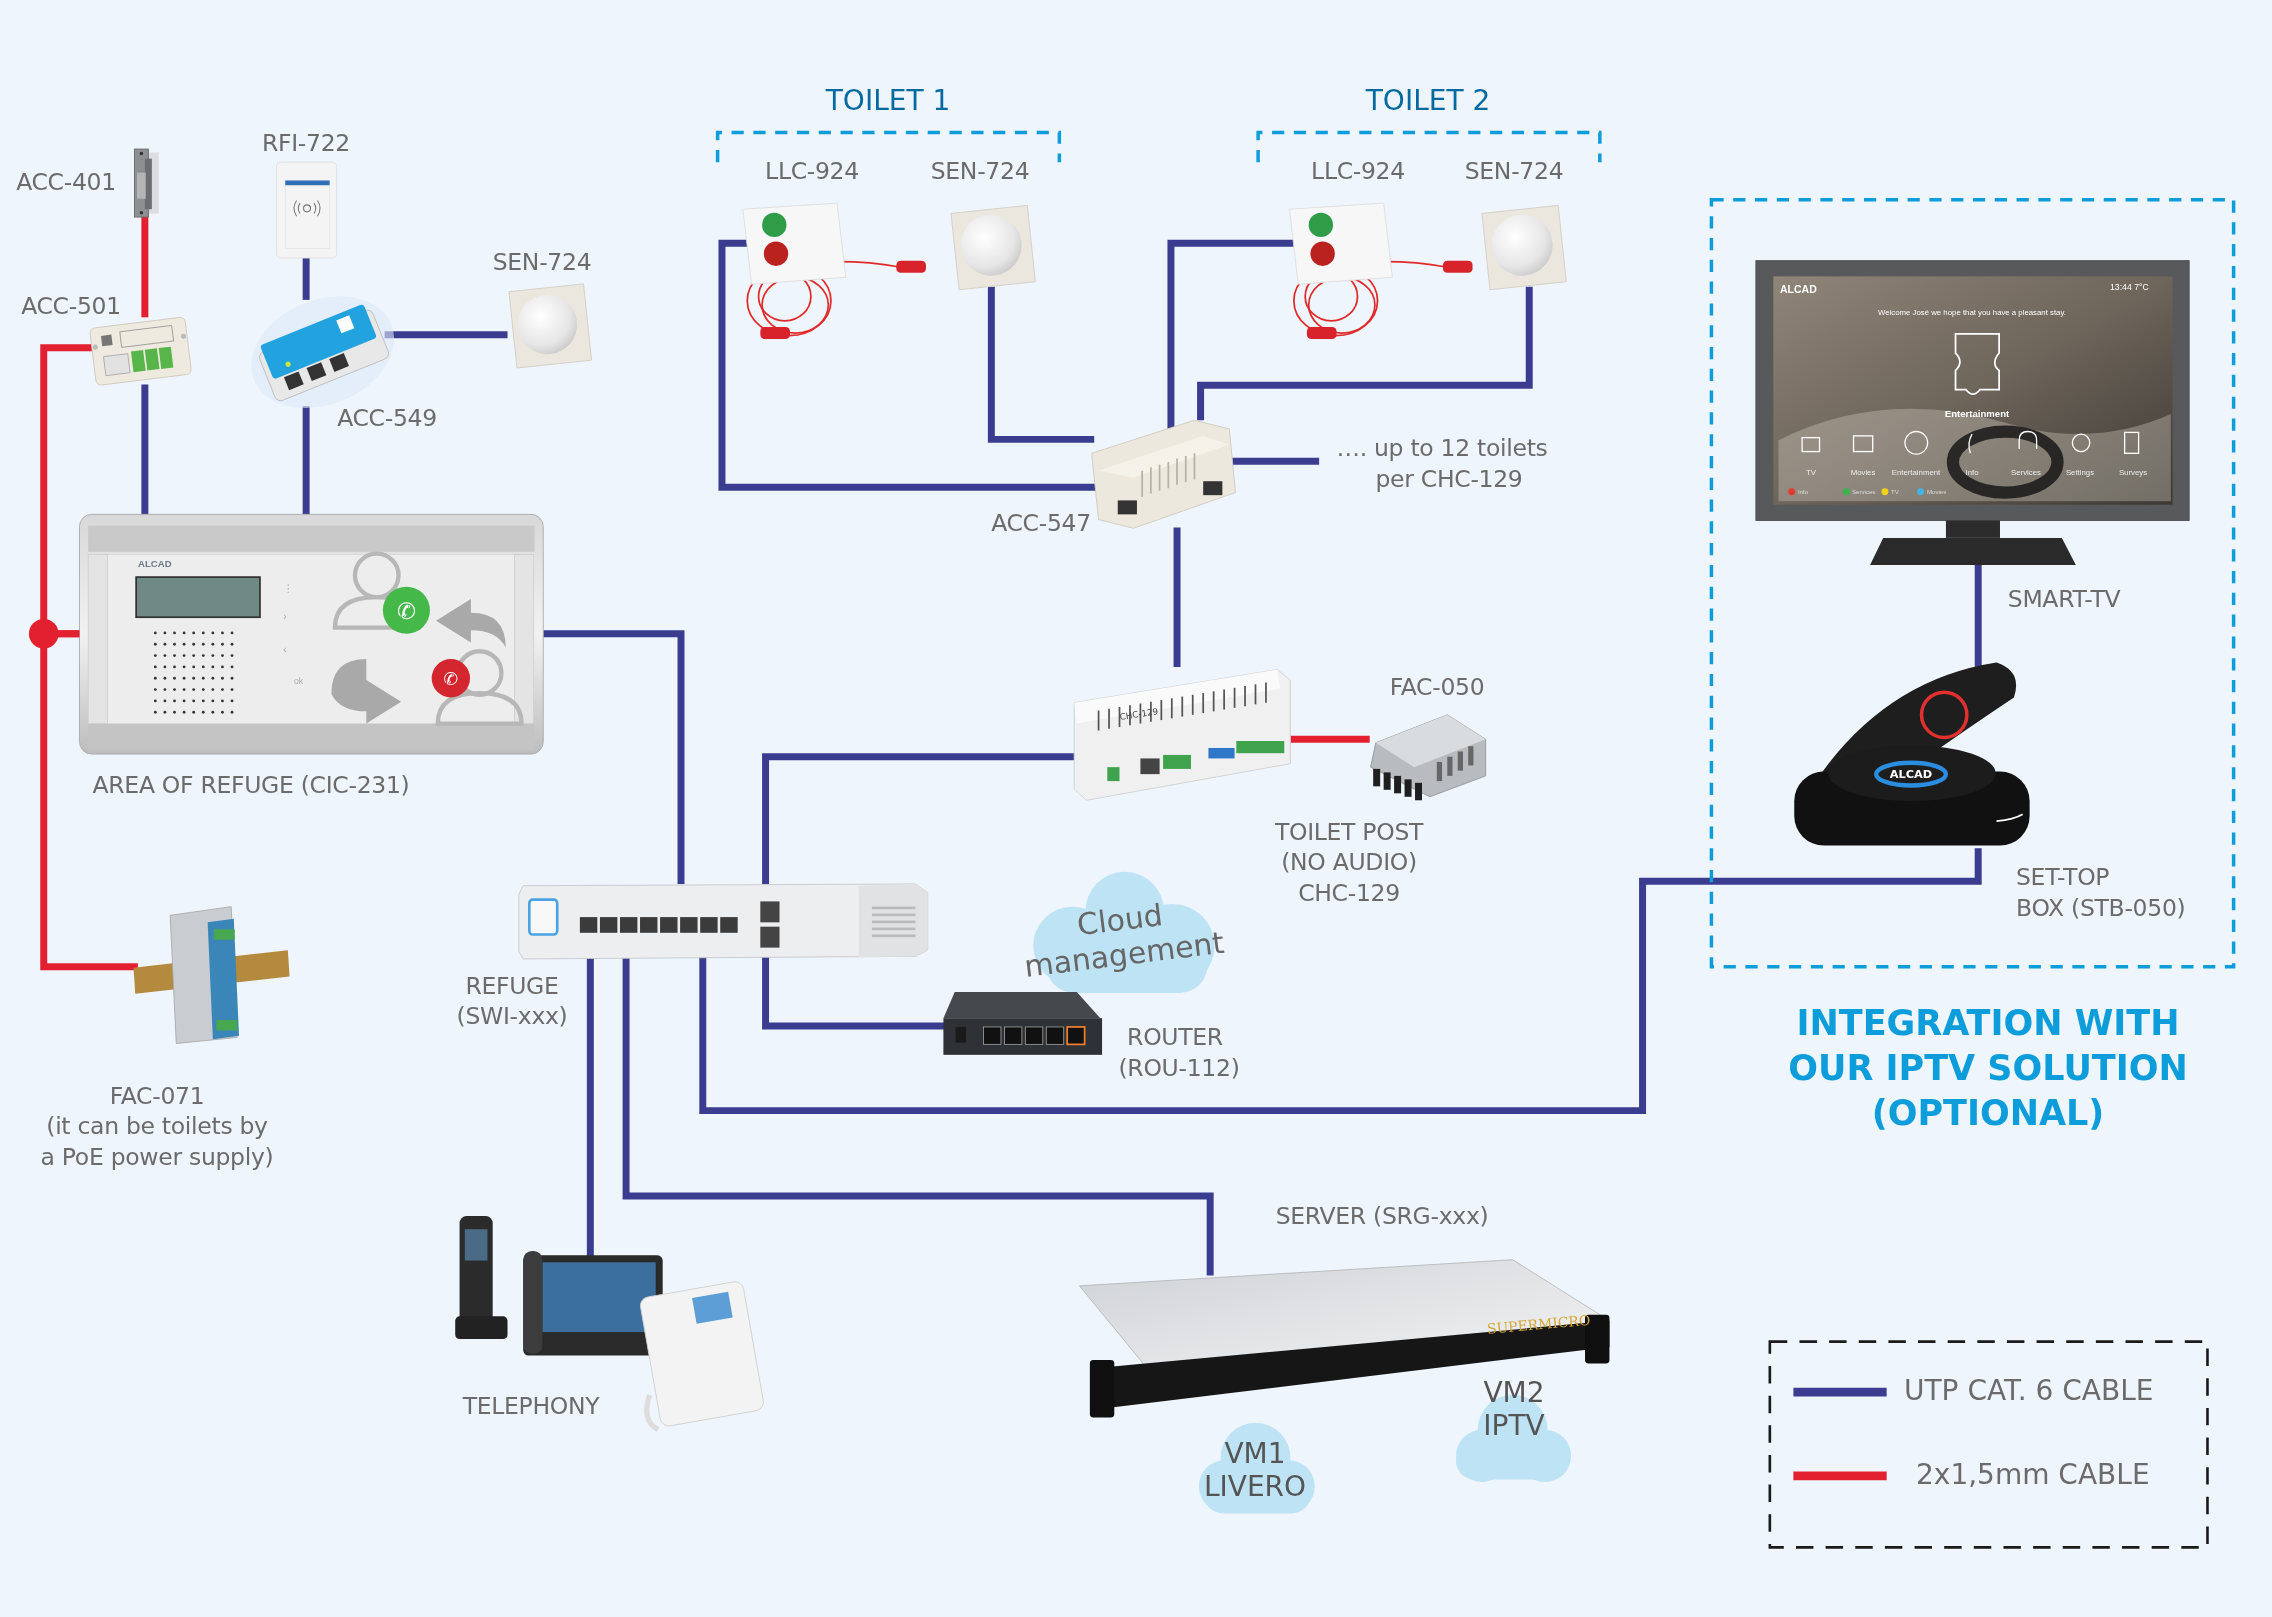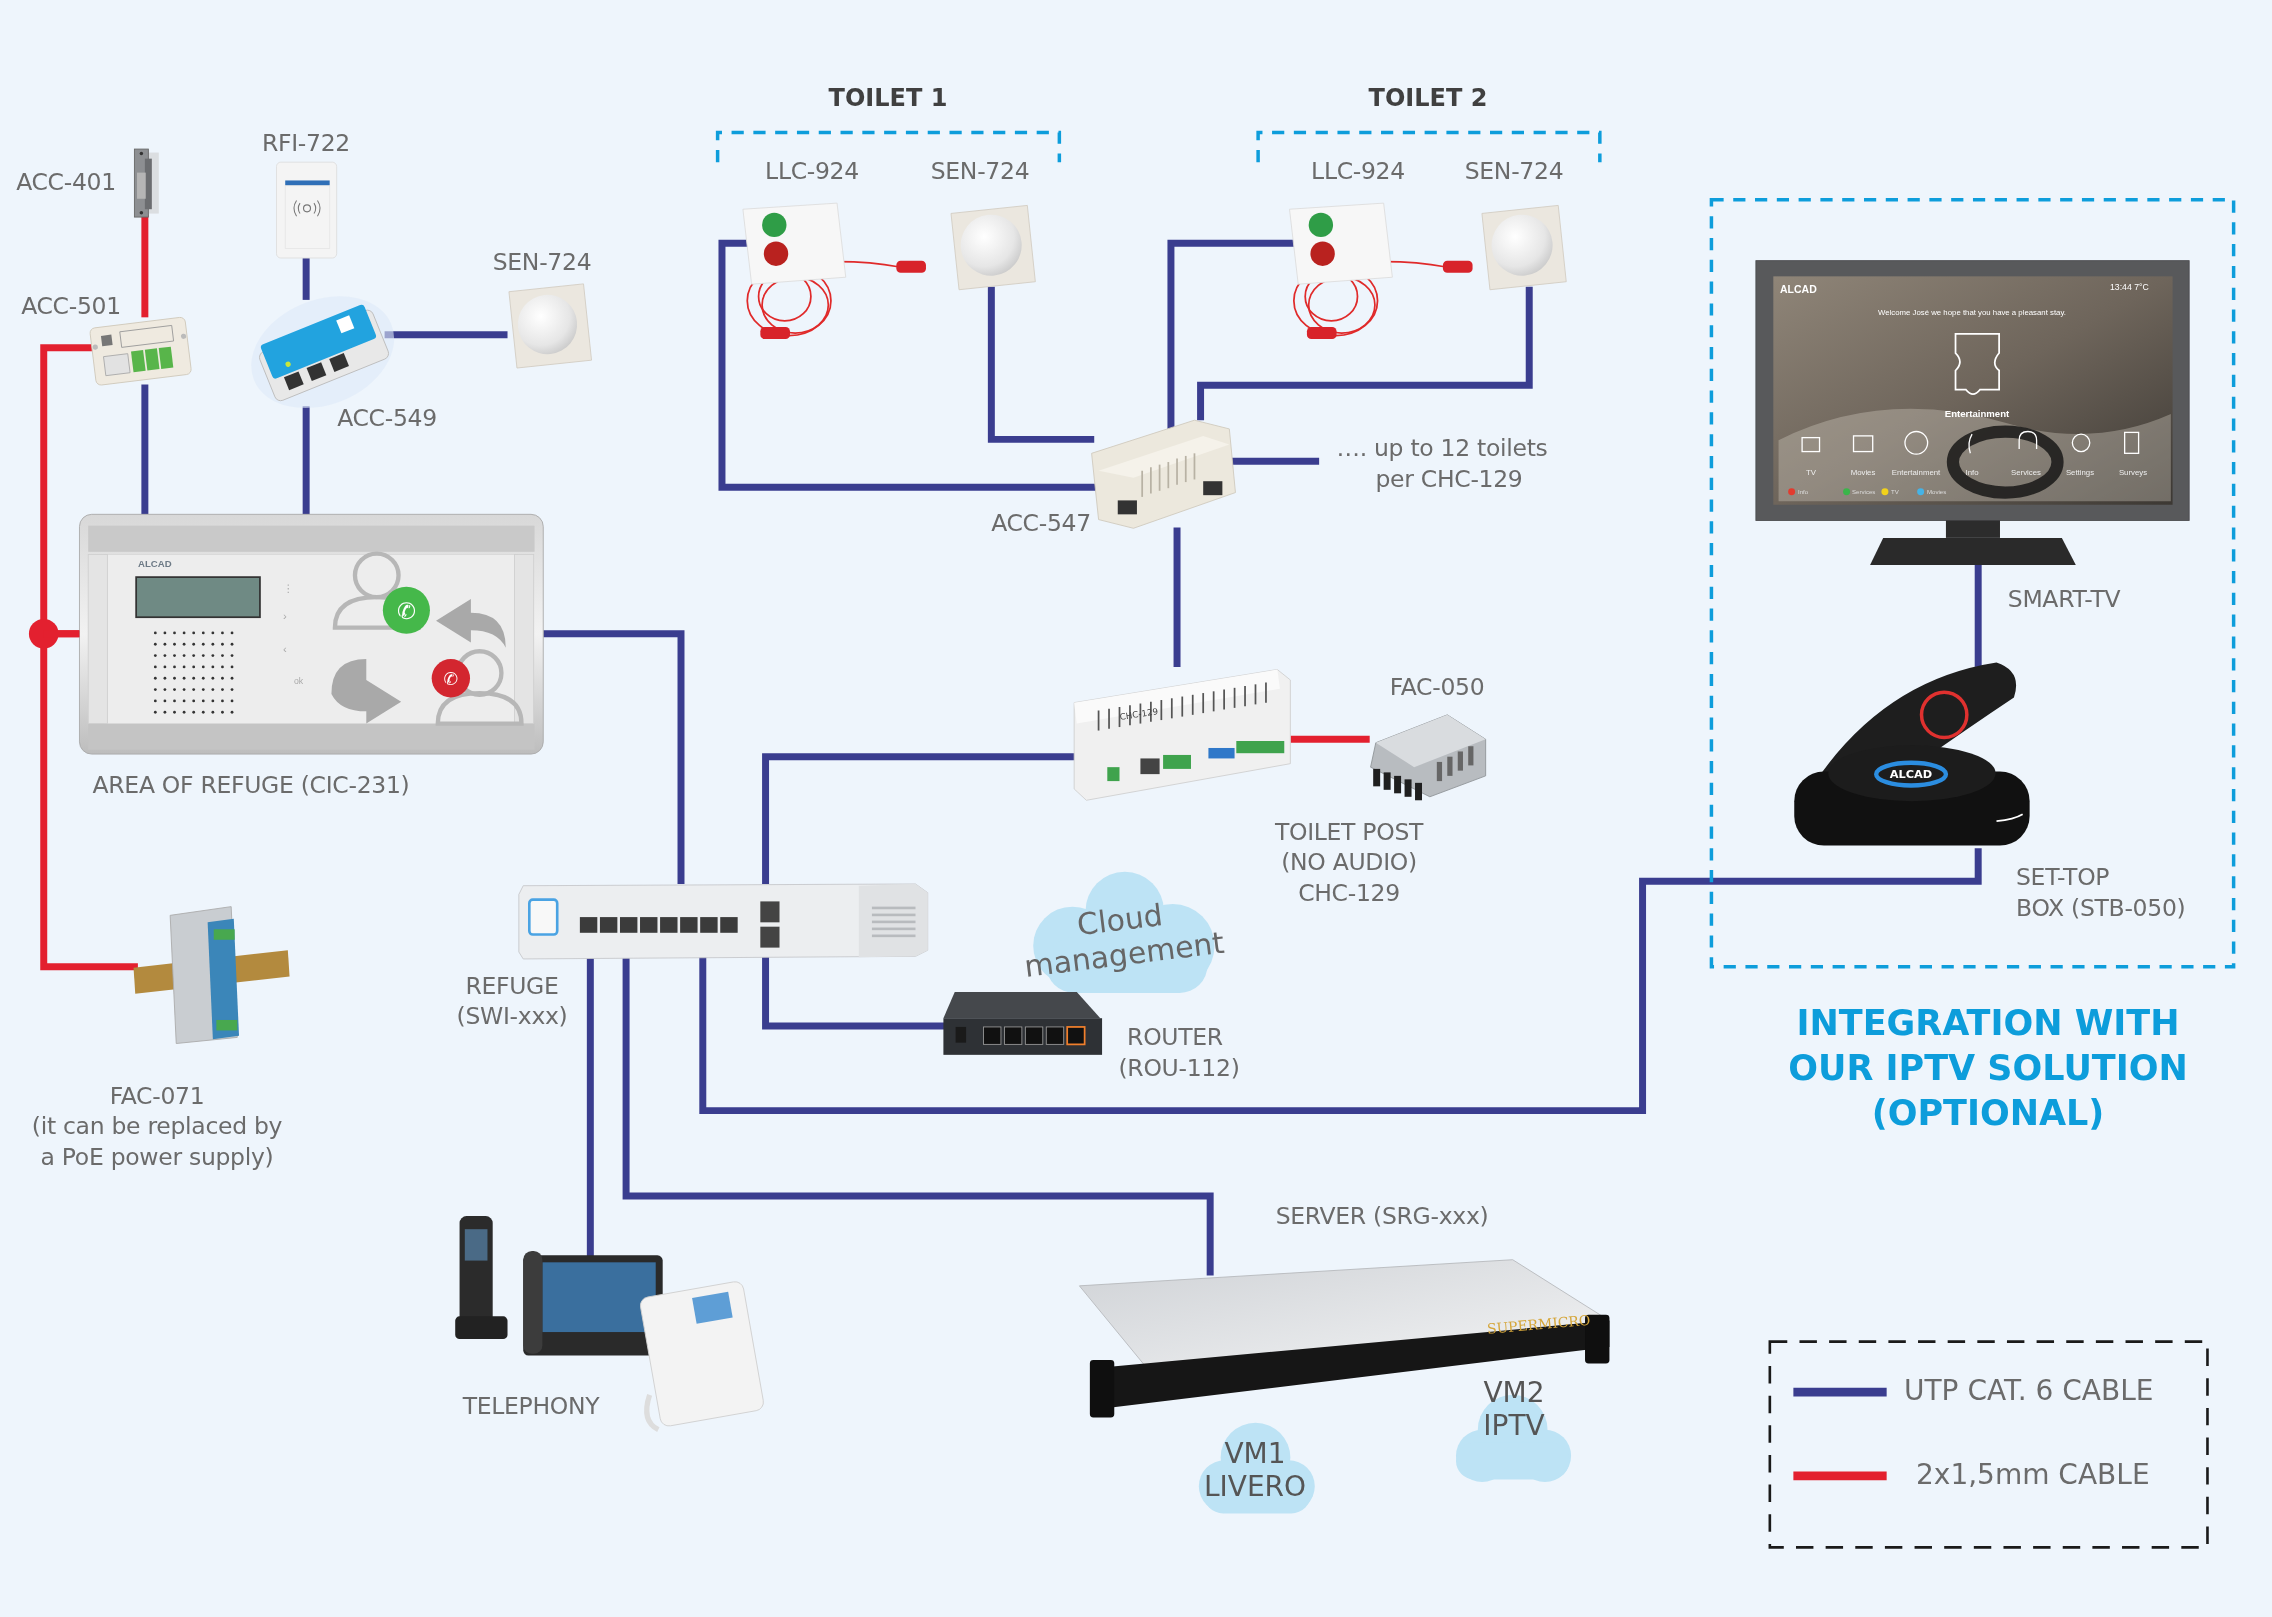--- a/index.html
+++ b/index.html
@@ -1,20 +1,20 @@
 <!DOCTYPE html>
 <html style="font-size:14px"><head>
 <meta charset="utf-8">
 <style>
   html, body { margin:0; padding:0; background:#eef5fc; }
   body { width:2273px; height:1618px; position:relative; overflow:hidden; font-family:"DejaVu Sans", sans-serif; }
   svg#diagram { position:absolute; left:0; top:0; }
   .lbl { position:absolute; color:#6b6b6b; font-family:"DejaVu Sans", sans-serif; font-size:23.5px; white-space:nowrap; line-height:1.25; letter-spacing:-0.3px; }
   .lbl.c { transform:translateX(-50%); text-align:center; }
-  .ttl { position:absolute; color:#404040; font-family:"DejaVu Sans", sans-serif; font-weight:bold; font-size:24px; transform:translateX(-50%); white-space:nowrap; }
+  .ttl { position:absolute; color:#0369a1; font-family:"DejaVu Sans", sans-serif; font-weight:normal; font-size:28px; transform:translateX(-50%); white-space:nowrap; }
   .iptv-ttl { position:absolute; color:#0d9ddb; font-family:"DejaVu Sans", sans-serif; font-weight:bold; font-size:35px; line-height:45px; text-align:center; transform:translateX(-50%); white-space:nowrap; }
   .cloud-txt { position:absolute; color:#666; font-family:"DejaVu Sans", sans-serif; font-size:30px; text-align:center; line-height:35px; transform:translateX(-50%) rotate(-7deg); white-space:nowrap; }
   .vm-txt { position:absolute; color:#555; font-family:"DejaVu Sans", sans-serif; font-size:28px; text-align:center; line-height:33px; transform:translateX(-50%); white-space:nowrap; }
   .legend-txt { position:absolute; color:#6b6b6b; font-family:"DejaVu Sans", sans-serif; font-size:28px; white-space:nowrap; }
   .tv-txt { position:absolute; color:#fff; font-family:"Liberation Sans", sans-serif; white-space:nowrap; }
   .tv-menu { position:absolute; color:#eee; font-family:"Liberation Sans", sans-serif; font-size:7.8px; transform:translateX(-50%); white-space:nowrap; }
   .tv-hint { position:absolute; color:#ddd; font-family:"Liberation Sans", sans-serif; font-size:6.1px; white-space:nowrap; }
 </style>
 </head>
 <body>
@@ -425,21 +425,21 @@
   <div>Cloud</div>
   <div>management</div>
 </div>
 
 <div class="lbl c" style="left:512px; top:972px;">REFUGE</div>
 <div class="lbl c" style="left:512px; top:1002px;">(SWI-xxx)</div>
 <div class="lbl c" style="left:1175px; top:1023px;">ROUTER</div>
 <div class="lbl c" style="left:1179px; top:1054px;">(ROU-112)</div>
 
 <div class="lbl c" style="left:157px; top:1082px;">FAC-071</div>
-<div class="lbl c" style="left:157px; top:1112px;">(it can be replaced by</div>
+<div class="lbl c" style="left:157px; top:1112px;">(it can be toilets by</div>
 <div class="lbl c" style="left:157px; top:1143px;">a PoE power supply)</div>
 
 <div class="lbl c" style="left:531px; top:1392px;">TELEPHONY</div>
 <div class="lbl c" style="left:1382px; top:1202px;">SERVER (SRG-xxx)</div>
 
 <div class="vm-txt" style="left:1255px; top:1437px;">
   <div>VM1</div>
   <div>LIVERO</div>
 </div>
 <div class="vm-txt" style="left:1514px; top:1376px;">

